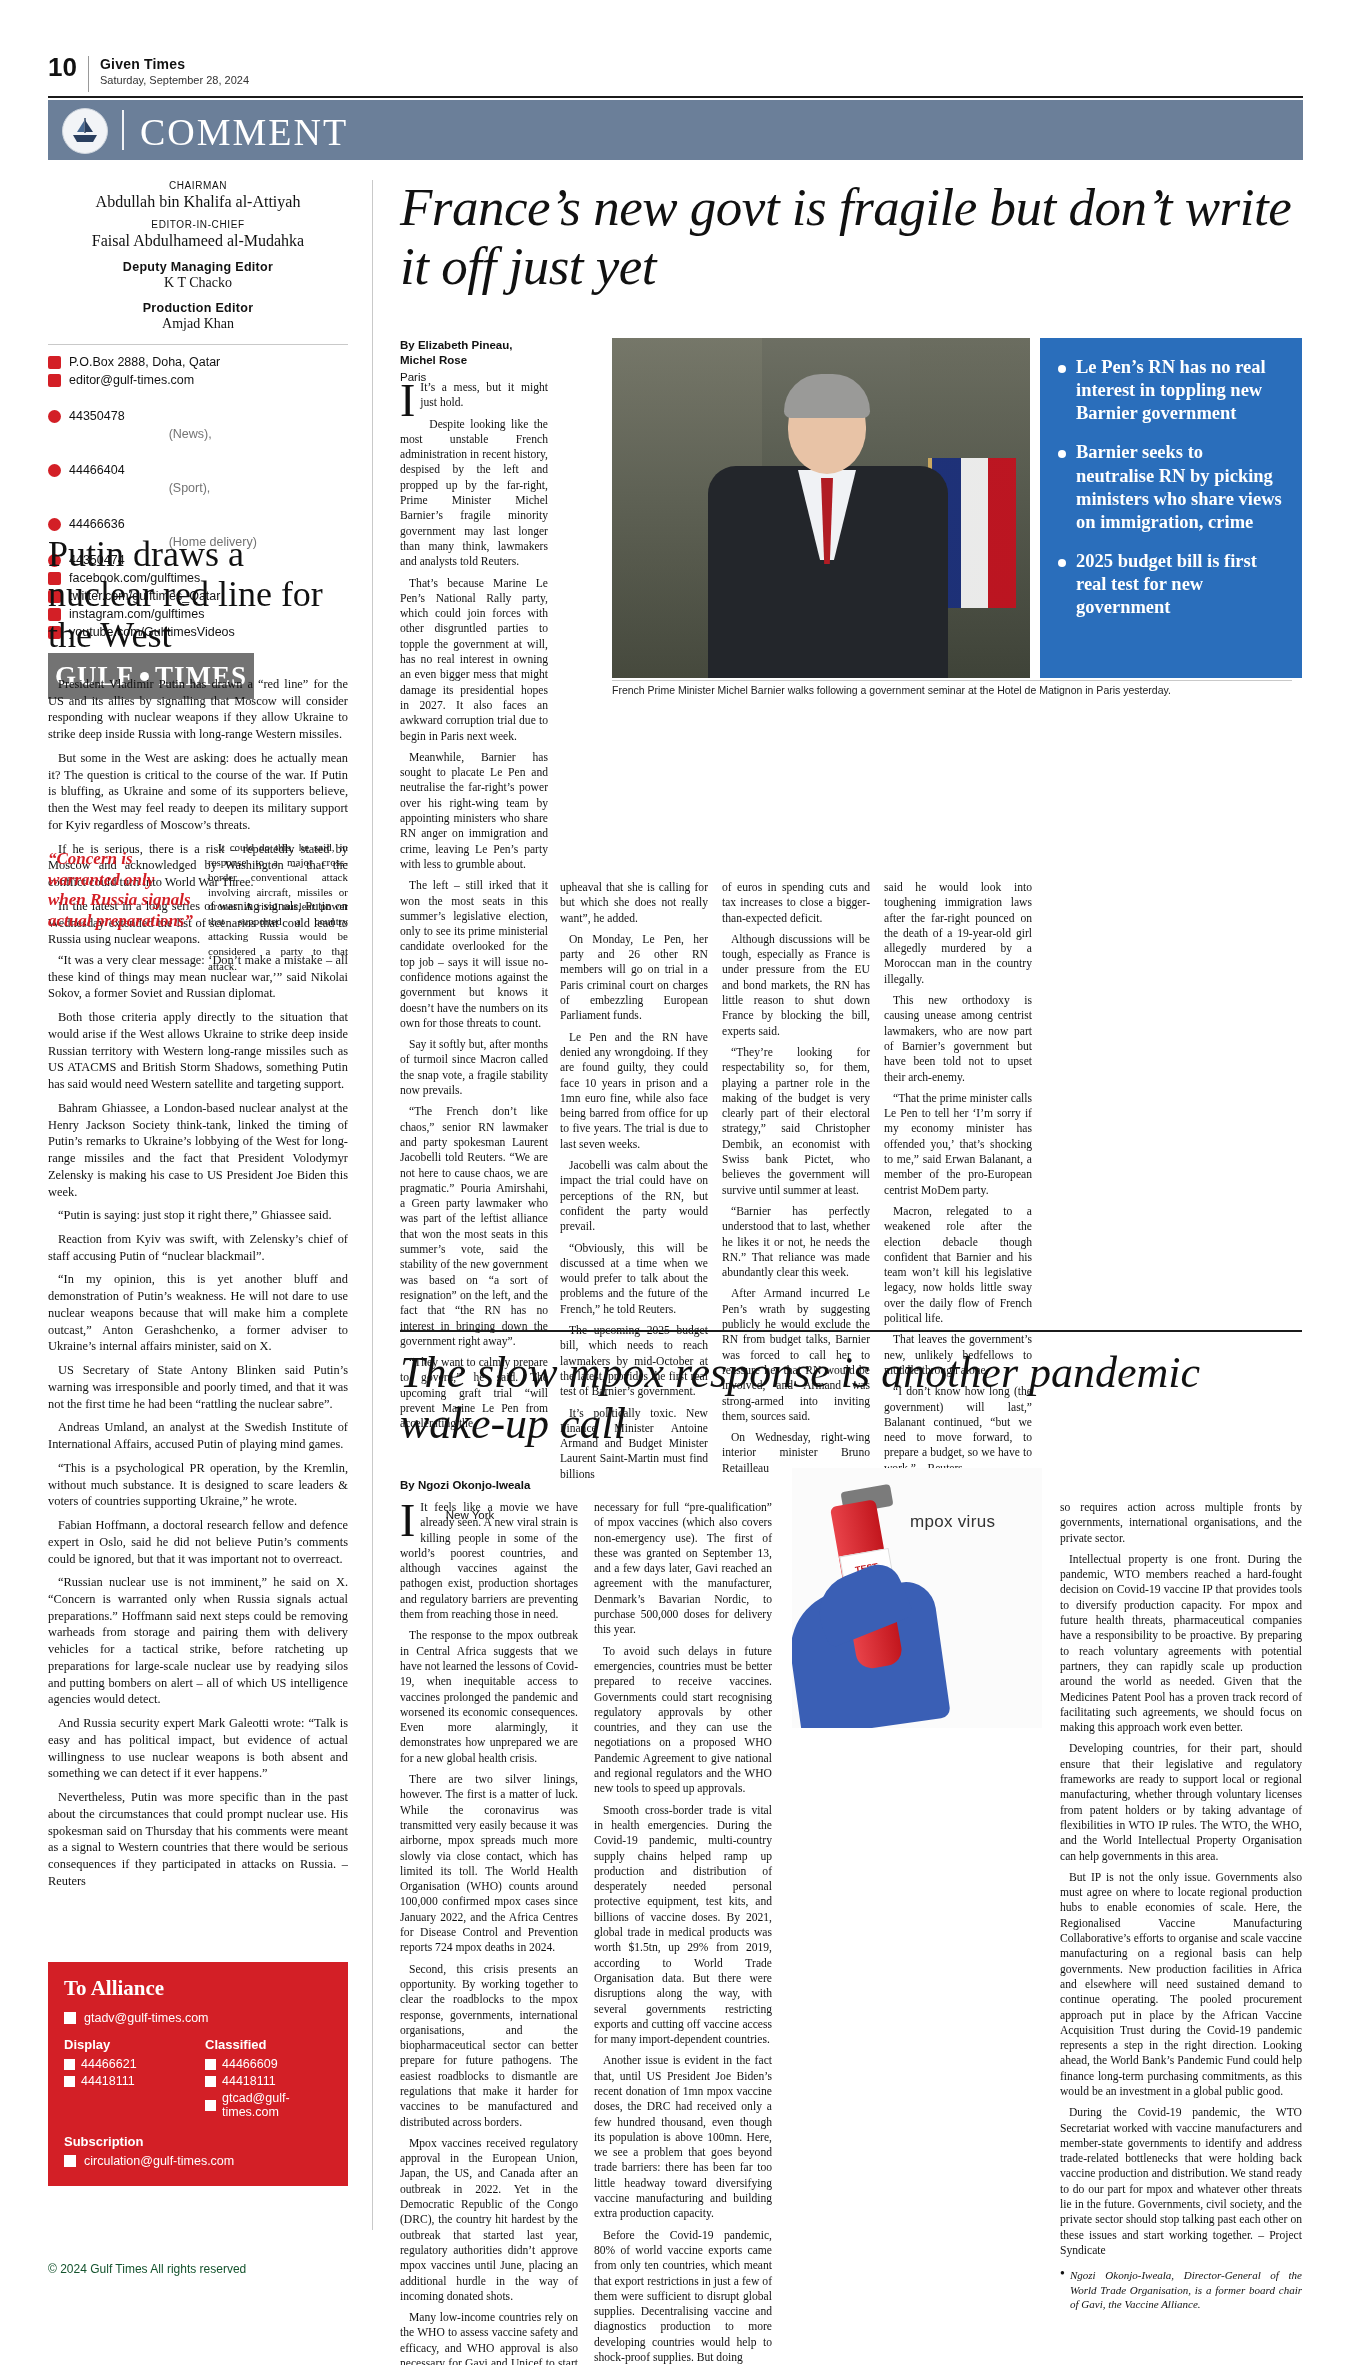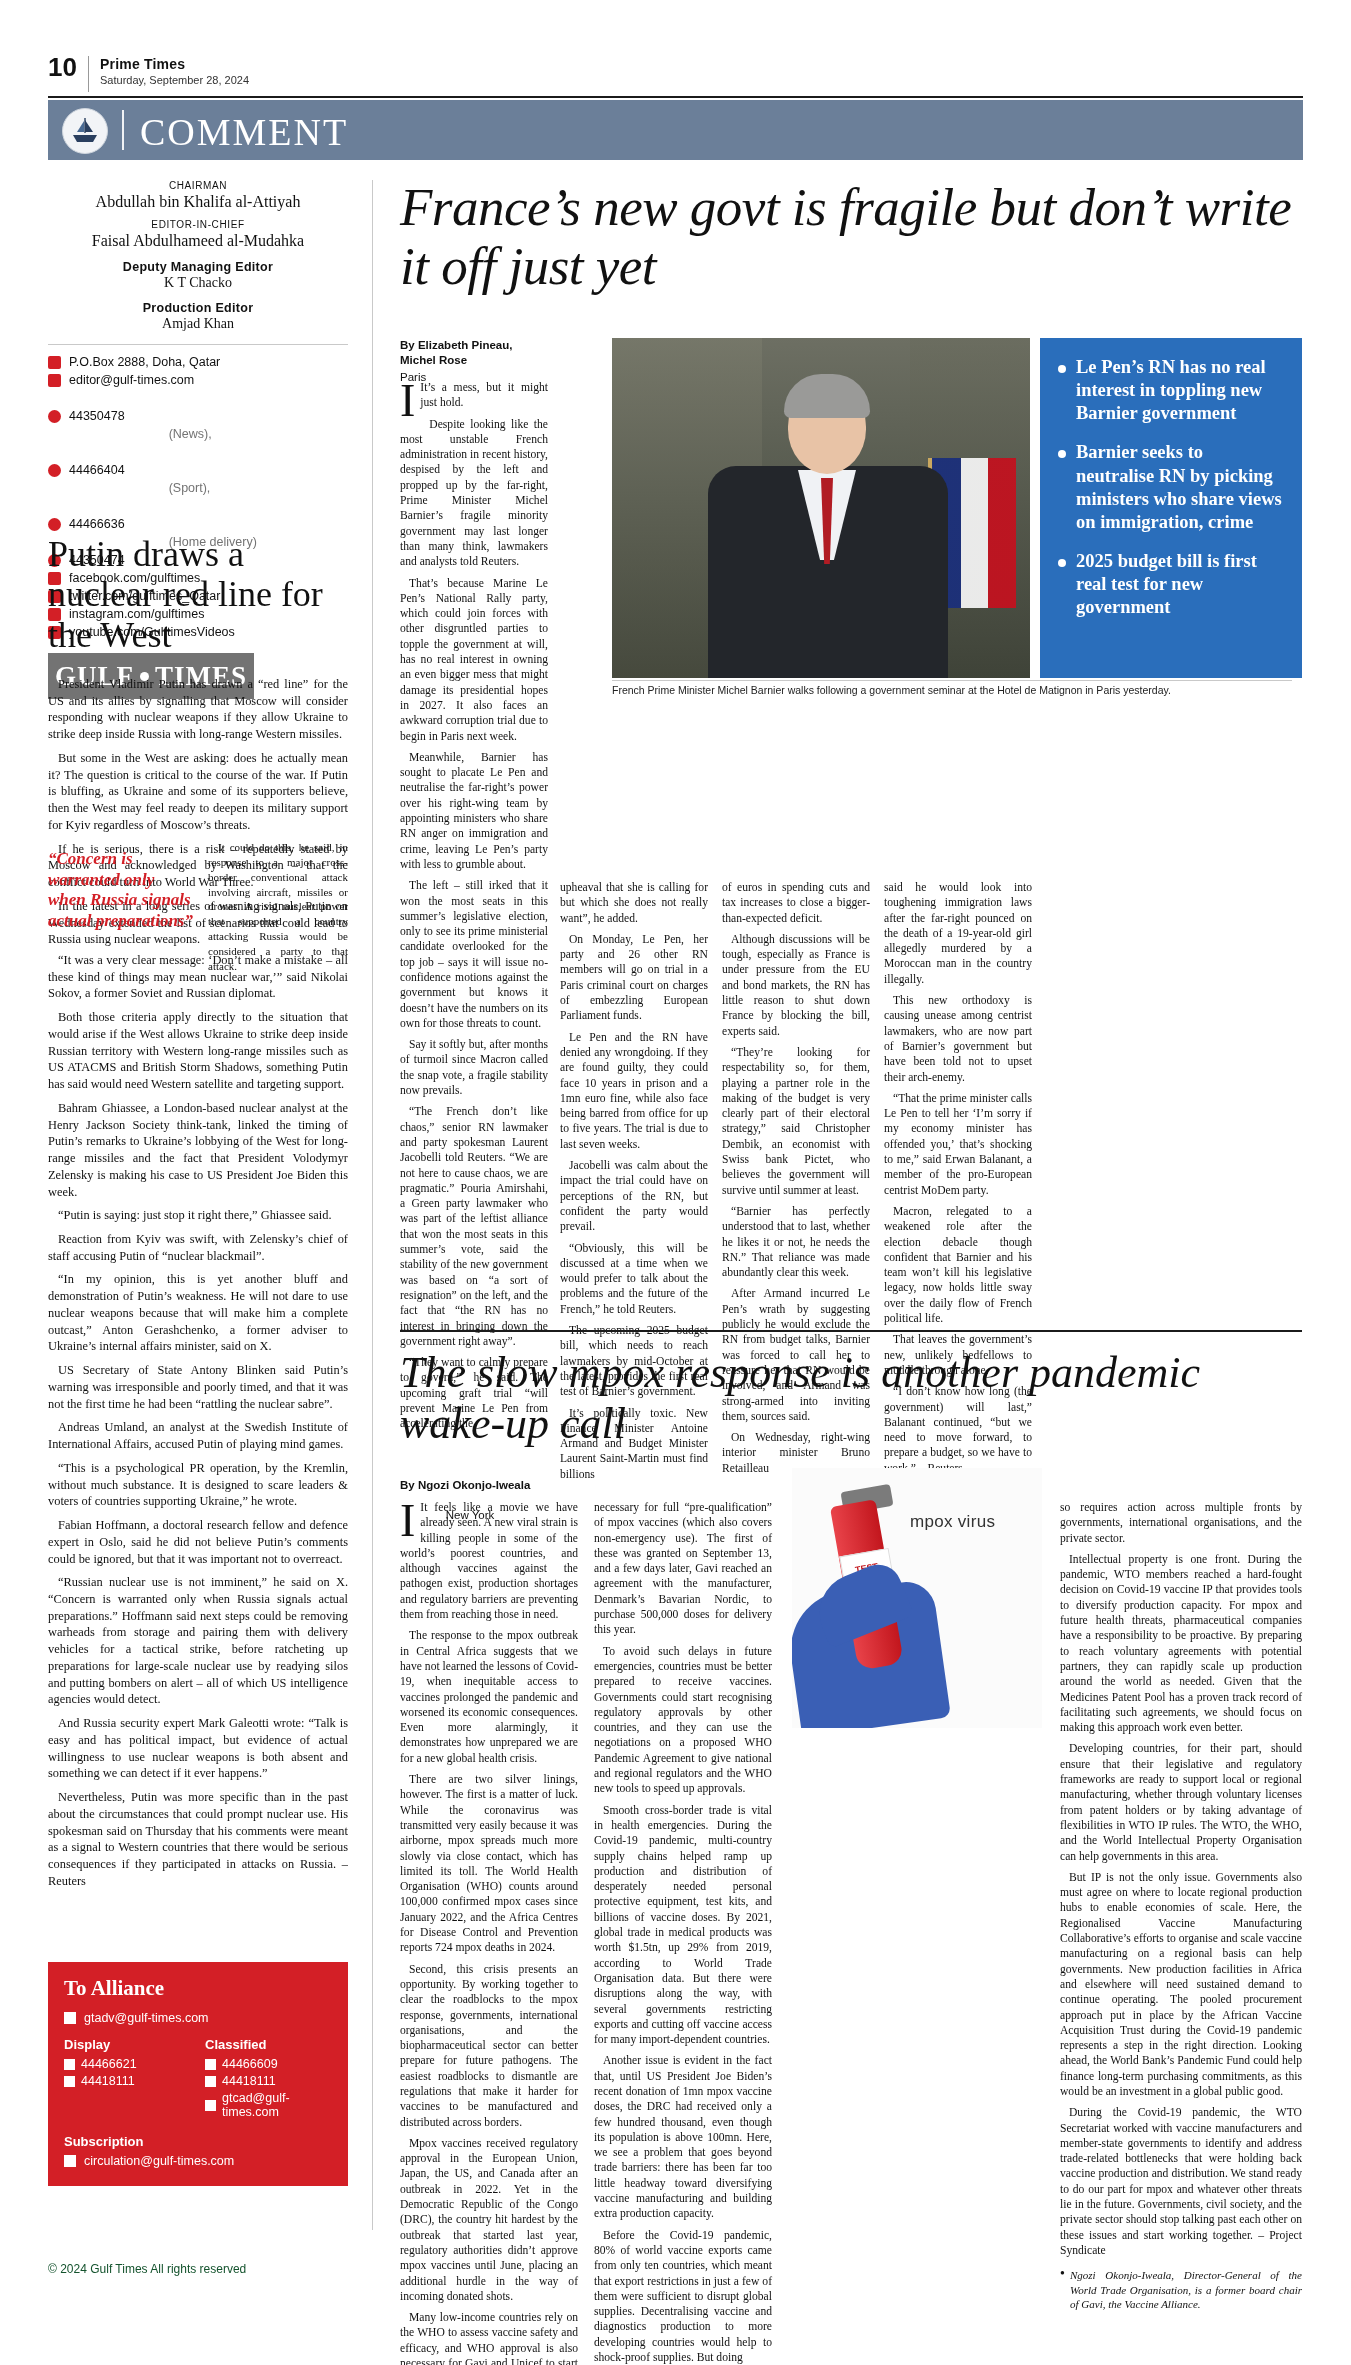--- a/index.html
+++ b/index.html
@@ -121,21 +121,21 @@
   .bullet-note:before{content:"\25CF";position:absolute;left:0;top:0;font-size:8px;}
 </style>
 </head>
 <body>
 
 <div class="page">
 
   <div class="folio">10</div>
   <div class="top-bar"></div>
   <div class="rule-v"></div>
-  <div class="paper-name">Prime Times</div>
+  <div class="paper-name">Given Times</div>
   <div class="paper-date">Saturday, September 28, 2024</div>
 
   <div class="banner"></div>
   <div class="banner-logo">
     <svg width="28" height="32" viewBox="0 0 28 32">
         <path d="M14 3 L14 18" stroke="#2a3f5f" stroke-width="1.4"></path>
         <path d="M14 5 L22 17 L14 17 Z" fill="#2a3f5f"></path>
         <path d="M13 6 L6 17 L13 17 Z" fill="#4a6b94"></path>
         <path d="M2 20 L26 20 L22 27 L6 27 Z" fill="#2a3f5f"></path>
       </svg>

